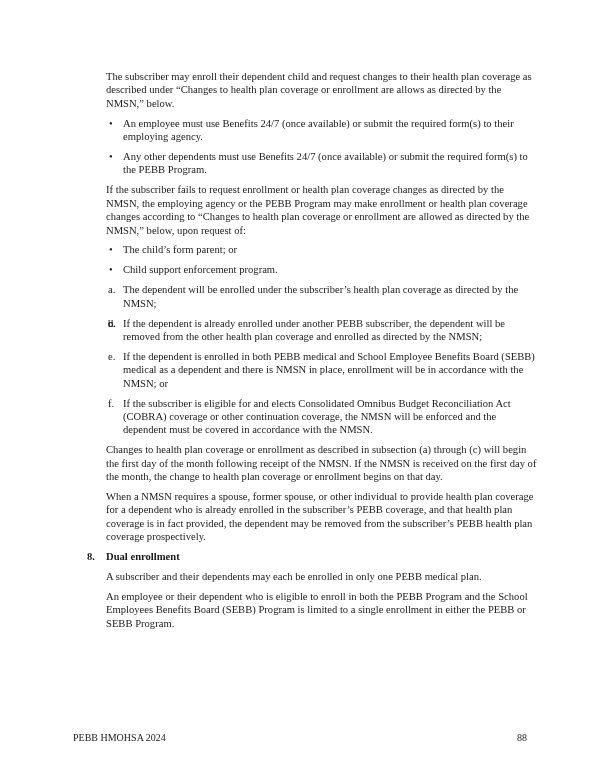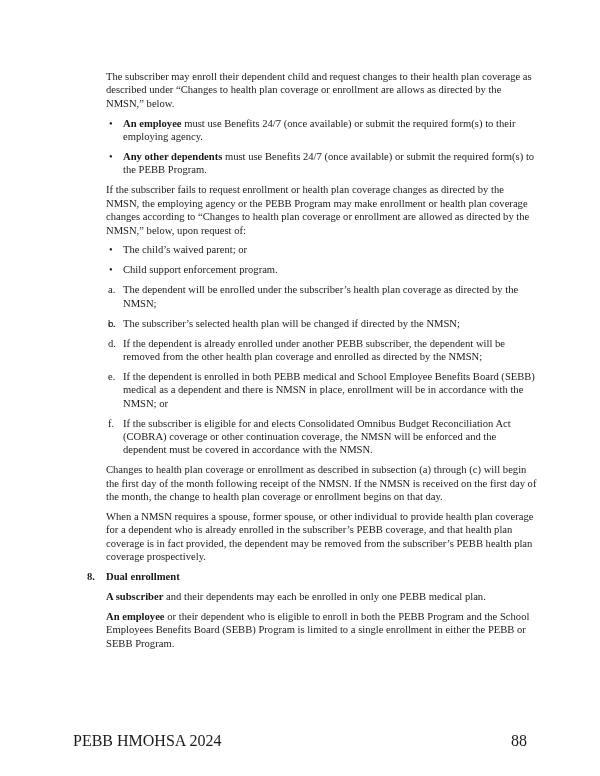--- a/index.html
+++ b/index.html
@@ -6,25 +6,25 @@
   body { width: 600px; height: 776px; position: relative; overflow: hidden;
          font-family: "Liberation Serif", "DejaVu Serif", serif; color: #1a1a1a; }
   .page { position: absolute; left: 0; top: 0; width: 600px; height: 642px; }
   .content { position: absolute; left: 106px; top: 70px; width: 432px;
              font-size: 10.6px; line-height: 13.4px; }
   p { margin: 0 0 6.5px 0; }
   .list { margin: 0 0 6.5px 0; padding: 0; list-style: none; }
   .list li { position: relative; padding-left: 17px; margin-bottom: 6.5px; }
   .list li .marker { position: absolute; left: 2px; top: 0; }
   .list.bullets li .marker { left: 3px; }
-  b { font-weight: bold; }
+  b { font-weight: normal; }
   .section-head { position: relative; margin: 0 0 6.5px 0; font-weight: bold; }
   .section-head .num { position: absolute; left: -19px; }
   .footer { position: absolute; top: 732px; left: 73px; width: 454px;
-            font-size: 16px; display: flex; justify-content: space-between; align-items: flex-end; }
+            font-size: 10px; display: flex; justify-content: space-between; align-items: flex-end; }
 </style>
 </head>
 <body>
 
 <div class="page">
   <div class="content">
 
     <p>The subscriber may enroll their dependent child and request changes to their health plan coverage as described under “Changes to health plan coverage or enrollment are allows as directed by the NMSN,” below.</p>
     <ul class="list bullets">
       <li>
@@ -34,32 +34,32 @@
       <li>
         <span class="marker">•</span>
         <b>Any other dependents</b><span> must use Benefits 24/7 (once available) or submit the required form(s) to the PEBB Program.</span>
       </li>
     </ul>
 
     <p>If the subscriber fails to request enrollment or health plan coverage changes as directed by the NMSN, the employing agency or the PEBB Program may make enrollment or health plan coverage changes according to “Changes to health plan coverage or enrollment are allowed as directed by the NMSN,” below, upon request of:</p>
     <ul class="list bullets">
       <li>
         <span class="marker">•</span>
-        <span>The child’s waived parent; or</span>
+        <span>The child’s form parent; or</span>
       </li>
       <li>
         <span class="marker">•</span>
         <span>Child support enforcement program.</span>
       </li>
     </ul>
 
     <ol class="list">
       <li><span class="marker">a.</span><span>The dependent will be enrolled under the subscriber’s health plan coverage as directed by the NMSN;</span></li>
       <li><span class="marker">b.</span></li>
-      <li><span class="marker">c.</span><span>The subscriber’s selected health plan will be changed if directed by the NMSN;</span></li>
+      <li><span class="marker">c.</span></li>
       <li><span class="marker">d.</span><span>If the dependent is already enrolled under another PEBB subscriber, the dependent will be removed from the other health plan coverage and enrolled as directed by the NMSN;</span></li>
       <li><span class="marker">e.</span><span>If the dependent is enrolled in both PEBB medical and School Employee Benefits Board (SEBB) medical as a dependent and there is NMSN in place, enrollment will be in accordance with the NMSN; or</span></li>
       <li><span class="marker">f.</span><span>If the subscriber is eligible for and elects Consolidated Omnibus Budget Reconciliation Act (COBRA) coverage or other continuation coverage, the NMSN will be enforced and the dependent must be covered in accordance with the NMSN.</span></li>
     </ol>
 
     <p>Changes to health plan coverage or enrollment as described in subsection (a) through (c) will begin the first day of the month following receipt of the NMSN. If the NMSN is received on the first day of the month, the change to health plan coverage or enrollment begins on that day.</p>
     <p>When a NMSN requires a spouse, former spouse, or other individual to provide health plan coverage for a dependent who is already enrolled in the subscriber’s PEBB coverage, and that health plan coverage is in fact provided, the dependent may be removed from the subscriber’s PEBB health plan coverage prospectively.</p>
 
     <div class="section-head">
       <span class="num">8.</span>

